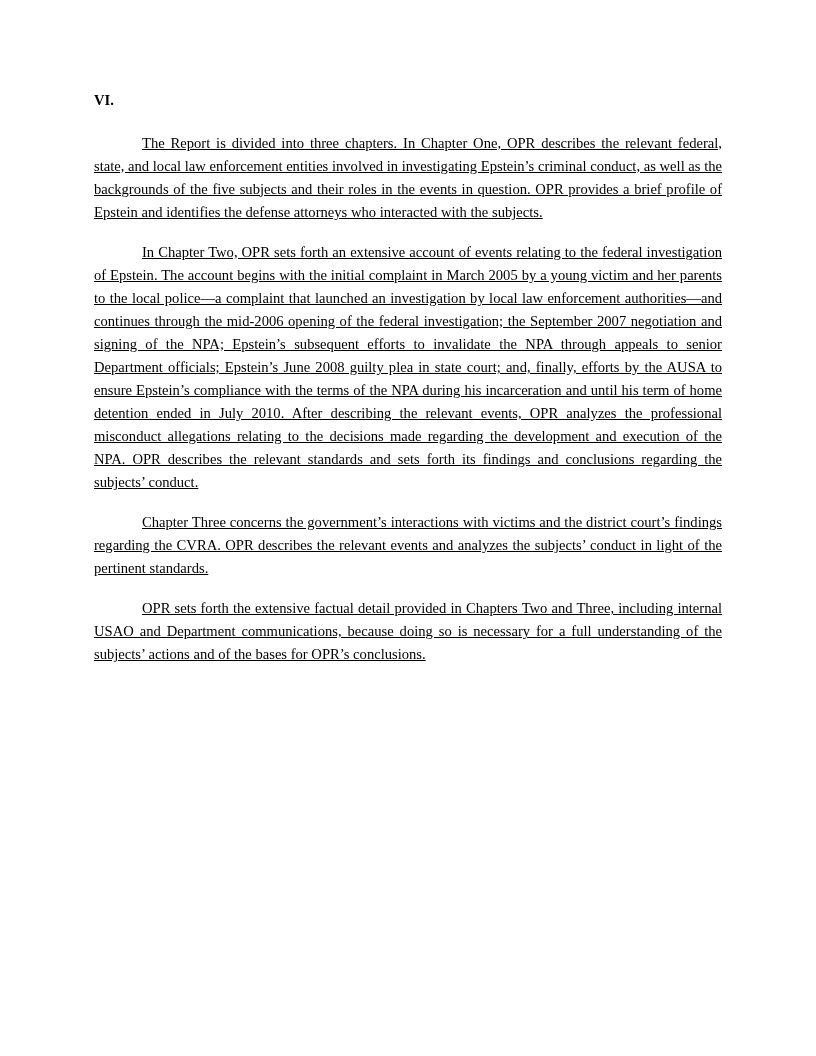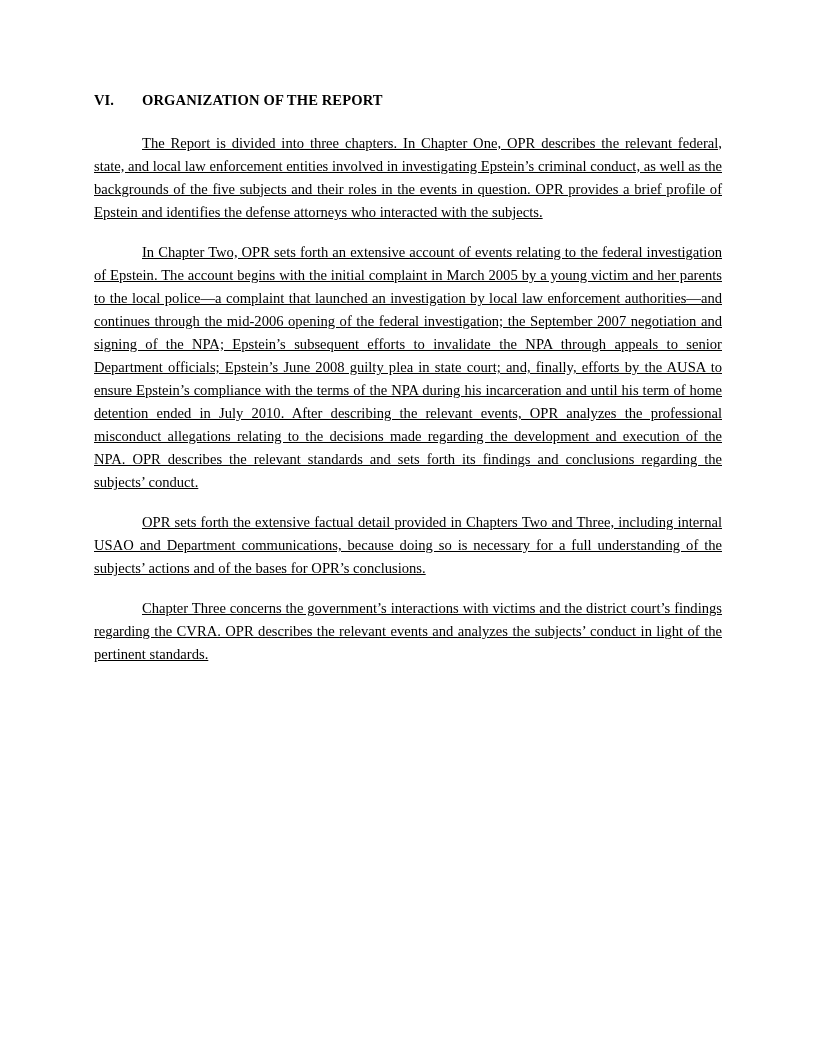--- a/index.html
+++ b/index.html
@@ -65,24 +65,23 @@
 </style>
 </head>
 <body>
 
 <div class="page">
 
   <div class="content">
 
     <div class="section-heading">
       <span class="num">VI.</span>
-      <span class="title">ORGANIZATION OF THE REPORT</span>
     </div>
 
     <p class="body">The Report is divided into three chapters.  In Chapter One, OPR describes the relevant federal, state, and local law enforcement entities involved in investigating Epstein’s criminal conduct, as well as the backgrounds of the five subjects and their roles in the events in question.  OPR provides a brief profile of Epstein and identifies the defense attorneys who interacted with the subjects.</p>
     <p class="body">In Chapter Two, OPR sets forth an extensive account of events relating to the federal investigation of Epstein.  The account begins with the initial complaint in March 2005 by a young victim and her parents to the local police—a complaint that launched an investigation by local law enforcement authorities—and continues through the mid-2006 opening of the federal investigation; the September 2007 negotiation and signing of the NPA; Epstein’s subsequent efforts to invalidate the NPA through appeals to senior Department officials; Epstein’s June 2008 guilty plea in state court; and, finally, efforts by the AUSA to ensure Epstein’s compliance with the terms of the NPA during his incarceration and until his term of home detention ended in July 2010.  After describing the relevant events, OPR analyzes the professional misconduct allegations relating to the decisions made regarding the development and execution of the NPA.  OPR describes the relevant standards and sets forth its findings and conclusions regarding the subjects’ conduct.</p>
+    <p class="body">Chapter Three concerns the government’s interactions with victims and the district court’s findings regarding the CVRA.  OPR describes the relevant events and analyzes the subjects’ conduct in light of the pertinent standards.</p>
     <p class="body">OPR sets forth the extensive factual detail provided in Chapters Two and Three, including internal USAO and Department communications, because doing so is necessary for a full understanding of the subjects’ actions and of the bases for OPR’s conclusions.</p>
-    <p class="body">Chapter Three concerns the government’s interactions with victims and the district court’s findings regarding the CVRA.  OPR describes the relevant events and analyzes the subjects’ conduct in light of the pertinent standards.</p>
 
   </div>
 
 
 </div>
 
 </body></html>

